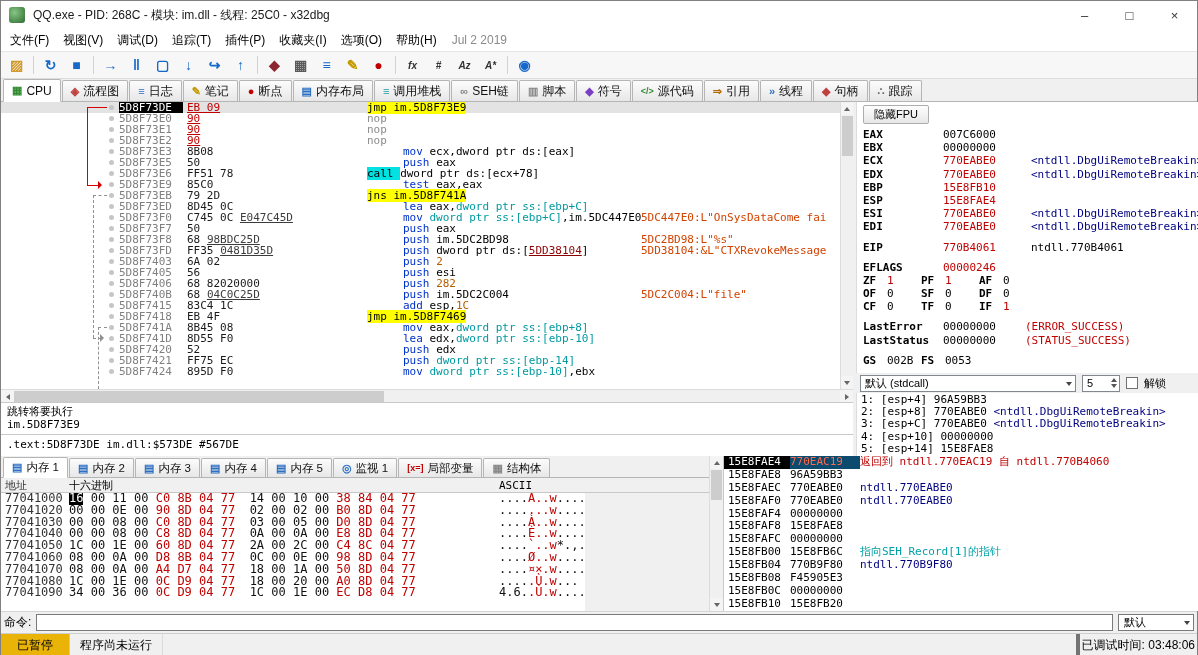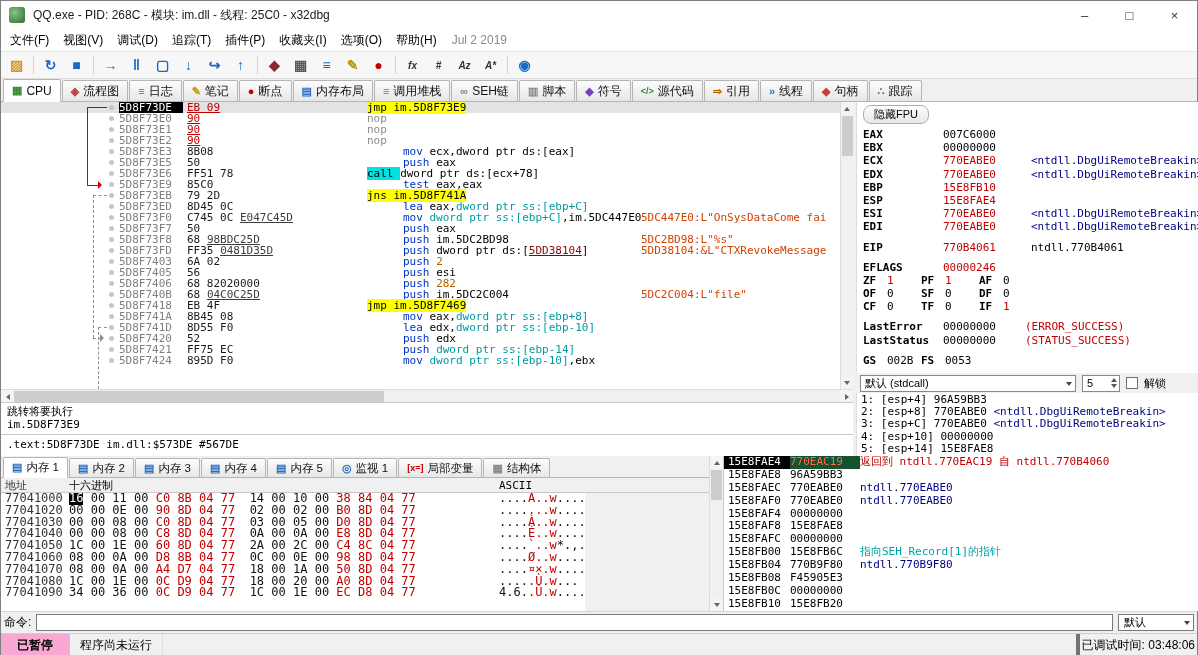--- a/index.html
+++ b/index.html
@@ -88,21 +88,21 @@
 .hs-right::after{border-top:3px solid transparent;border-bottom:3px solid transparent;border-left:4px solid #666;}
 .hs-thumb{position:absolute;left:13px;top:1px;width:370px;height:11px;background:#cdcdcd;}
 
 
 .infopane{position:absolute;top:401px;left:0;width:852px;height:54px;background:#fff;border-top:1px solid #c8c8c8;font-family:"DejaVu Sans Mono",monospace;font-size:11px;padding:2px 6px;}
 .info-line{height:13px;line-height:13px;white-space:pre;}
 .info-divider{height:1px;background:#c8c8c8;margin:3px -6px;}
 
 
 .regpane{position:absolute;left:855px;top:101px;width:343px;height:271px;background:#fff;font-family:"DejaVu Sans Mono",monospace;font-size:11px;padding:3px 6px;overflow:hidden;border-left:1px solid #dcdcdc;}
-.fpu-btn{font-family:"Liberation Sans",sans-serif;font-size:11px;padding:1px 10px;border:1px solid #adadad;background:linear-gradient(#fefefe,#e7e7e7);border-radius:8px;margin-bottom:4px;}
+.fpu-btn{font-family:"Liberation Sans",sans-serif;font-size:11px;padding:1px 10px;border:1px solid #adadad;background:linear-gradient(#fefefe,#e7e7e7);border-radius:2px;margin-bottom:4px;}
 .rrow{height:13.2px;line-height:13.2px;white-space:pre;}
 .rgap{height:7px;}
 .rname{display:inline-block;width:80px;font-weight:bold;}
 .rval{display:inline-block;min-width:78px;}
 .v-k{color:#000;}
 .v-r{color:#c00000;}
 .rcmt{padding-left:10px;}
 .rc-b{color:#000080;}
 .rc-k{color:#000;}
 .rc-r{color:#c00000;padding-left:4px;}
@@ -139,35 +139,35 @@
 .h-p{color:#c00000;}
 .h-sel{background:#000;color:#fff;}
 
 
 .stackpane{position:absolute;left:722px;top:455px;width:476px;height:155px;background:#fff;font-family:"DejaVu Sans Mono",monospace;font-size:11px;border-left:1px solid #c8c8c8;overflow:hidden;}
 .srow{display:flex;height:12.9px;line-height:12.9px;white-space:pre;}
 .s-addr{width:66px;flex:none;padding-left:4px;color:#000;}
 .s-val{width:70px;flex:none;}
 .s-cmt{flex:1;overflow:hidden;}
 .ssel .s-addr{background:#000;color:#fff;}
-.ssel .s-val{background:#14532d;color:#ff6a4d;}
+.ssel .s-val{background:#0c4a6e;color:#ff6a4d;}
 .sc-n{color:#000;}
 .sc-red{color:#c00000;}
 .sc-blue{color:#000080;}
 .sc-cyan{color:#00a0a8;}
 
 
 .cmdbar{position:absolute;left:0;top:610px;width:100%;height:22px;background:#f0f0f0;display:flex;align-items:center;padding:0 3px;gap:5px;border-top:1px solid #d5d5d5;}
 .cmd-label{font-size:12px;flex:none;}
 .cmd-input{flex:1;height:17px;border:1px solid #7a7a7a;background:#fff;font-family:"DejaVu Sans Mono",monospace;font-size:11px;padding:0 3px;}
 .cmd-combo{width:76px;height:17px;border:1px solid #7a7a7a;background:#fff;display:flex;align-items:center;padding:0 5px;font-size:11px;position:relative;flex:none;}
 
 
 .statusbar{position:absolute;left:0;top:632px;width:100%;height:23px;background:#f0f0f0;border-top:1px solid #cfcfcf;display:flex;align-items:stretch;font-size:12px;}
-.status-state{background:#f9a8d4;display:flex;align-items:center;padding:0 16px;border-right:1px solid #c8c8c8;font-weight:bold;}
+.status-state{background:#eab308;display:flex;align-items:center;padding:0 16px;border-right:1px solid #c8c8c8;font-weight:normal;}
 .status-msg{display:flex;align-items:center;padding:0 10px;border-right:1px solid #dcdcdc;}
 .status-time{margin-left:auto;display:flex;align-items:center;padding:0 2px;border-left:4px solid #737373;}
 </style>
 </head>
 <body>
 
 <div class="window">
 
   <div class="titlebar">
     <span class="app-icon"></span>
@@ -325,20 +325,21 @@
         <div class="drow"><span class="dgut"><span class="bp-dot"></span></span><span class="daddr">5D8F73EB</span><span class="dbytes"><span class="b-n">79 2D</span></span><span class="dins"><span class="i-jy">jns </span><span class="i-jy">im.5D8F741A</span></span><span class="dcmt"></span></div>
         <div class="drow"><span class="dgut"><span class="bp-dot"></span></span><span class="daddr">5D8F73ED</span><span class="dbytes"><span class="b-n">8D45 0C</span></span><span class="dins"><span class="i-mn">lea </span><span class="i-pl">eax,</span><span class="i-st">dword ptr ss:[ebp+C]</span></span><span class="dcmt"></span></div>
         <div class="drow"><span class="dgut"><span class="bp-dot"></span></span><span class="daddr">5D8F73F0</span><span class="dbytes"><span class="b-n">C745 0C </span><span class="b-rel">E047C45D</span></span><span class="dins"><span class="i-mn">mov </span><span class="i-st">dword ptr ss:[ebp+C]</span><span class="i-pl">,</span><span class="i-pl">im.5DC447E0</span></span><span class="dcmt"><span class="c-str">5DC447E0:L"OnSysDataCome fai</span></span></div>
         <div class="drow"><span class="dgut"><span class="bp-dot"></span></span><span class="daddr">5D8F73F7</span><span class="dbytes"><span class="b-n">50</span></span><span class="dins"><span class="i-mn">push </span><span class="i-pl">eax</span></span><span class="dcmt"></span></div>
         <div class="drow"><span class="dgut"><span class="bp-dot"></span></span><span class="daddr">5D8F73F8</span><span class="dbytes"><span class="b-n">68 </span><span class="b-rel">98BDC25D</span></span><span class="dins"><span class="i-mn">push </span><span class="i-pl">im.5DC2BD98</span></span><span class="dcmt"><span class="c-str">5DC2BD98:L"%s"</span></span></div>
         <div class="drow"><span class="dgut"><span class="bp-dot"></span></span><span class="daddr">5D8F73FD</span><span class="dbytes"><span class="b-n">FF35 </span><span class="b-rel">0481D35D</span></span><span class="dins"><span class="i-mn">push </span><span class="i-pl">dword ptr ds:[</span><span class="i-ad">5DD38104</span><span class="i-pl">]</span></span><span class="dcmt"><span class="c-str">5DD38104:&amp;L"CTXRevokeMessage</span></span></div>
         <div class="drow"><span class="dgut"><span class="bp-dot"></span></span><span class="daddr">5D8F7403</span><span class="dbytes"><span class="b-n">6A 02</span></span><span class="dins"><span class="i-mn">push </span><span class="i-im">2</span></span><span class="dcmt"></span></div>
         <div class="drow"><span class="dgut"><span class="bp-dot"></span></span><span class="daddr">5D8F7405</span><span class="dbytes"><span class="b-n">56</span></span><span class="dins"><span class="i-mn">push </span><span class="i-pl">esi</span></span><span class="dcmt"></span></div>
         <div class="drow"><span class="dgut"><span class="bp-dot"></span></span><span class="daddr">5D8F7406</span><span class="dbytes"><span class="b-n">68 82020000</span></span><span class="dins"><span class="i-mn">push </span><span class="i-im">282</span></span><span class="dcmt"></span></div>
         <div class="drow"><span class="dgut"><span class="bp-dot"></span></span><span class="daddr">5D8F740B</span><span class="dbytes"><span class="b-n">68 </span><span class="b-rel">04C0C25D</span></span><span class="dins"><span class="i-mn">push </span><span class="i-pl">im.5DC2C004</span></span><span class="dcmt"><span class="c-str">5DC2C004:L"file"</span></span></div>
+        <div class="drow"><span class="dgut"><span class="bp-dot"></span></span><span class="daddr">5D8F7415</span><span class="dbytes"><span class="b-n">83C4 1C</span></span><span class="dins"><span class="i-mn">add </span><span class="i-pl">esp,</span><span class="i-im">1C</span></span><span class="dcmt"></span></div>
         <div class="drow"><span class="dgut"><span class="bp-dot"></span></span><span class="daddr">5D8F7418</span><span class="dbytes"><span class="b-n">EB 4F</span></span><span class="dins"><span class="i-jy">jmp </span><span class="i-jy">im.5D8F7469</span></span><span class="dcmt"></span></div>
         <div class="drow"><span class="dgut"><span class="bp-dot"></span></span><span class="daddr">5D8F741A</span><span class="dbytes"><span class="b-n">8B45 08</span></span><span class="dins"><span class="i-mn">mov </span><span class="i-pl">eax,</span><span class="i-st">dword ptr ss:[ebp+8]</span></span><span class="dcmt"></span></div>
         <div class="drow"><span class="dgut"><span class="bp-dot"></span></span><span class="daddr">5D8F741D</span><span class="dbytes"><span class="b-n">8D55 F0</span></span><span class="dins"><span class="i-mn">lea </span><span class="i-pl">edx,</span><span class="i-st">dword ptr ss:[ebp-10]</span></span><span class="dcmt"></span></div>
         <div class="drow"><span class="dgut"><span class="bp-dot"></span></span><span class="daddr">5D8F7420</span><span class="dbytes"><span class="b-n">52</span></span><span class="dins"><span class="i-mn">push </span><span class="i-pl">edx</span></span><span class="dcmt"></span></div>
         <div class="drow"><span class="dgut"><span class="bp-dot"></span></span><span class="daddr">5D8F7421</span><span class="dbytes"><span class="b-n">FF75 EC</span></span><span class="dins"><span class="i-mn">push </span><span class="i-st">dword ptr ss:[ebp-14]</span></span><span class="dcmt"></span></div>
         <div class="drow"><span class="dgut"><span class="bp-dot"></span></span><span class="daddr">5D8F7424</span><span class="dbytes"><span class="b-n">895D F0</span></span><span class="dins"><span class="i-mn">mov </span><span class="i-st">dword ptr ss:[ebp-10]</span><span class="i-pl">,ebx</span></span><span class="dcmt"></span></div>
       </div>
     <div class="jarrows">
       <div class="jv solid" style="left:86px;top:5px;height:78px"></div>
       <div class="jh solid" style="left:86px;top:5px;width:20px"></div>

